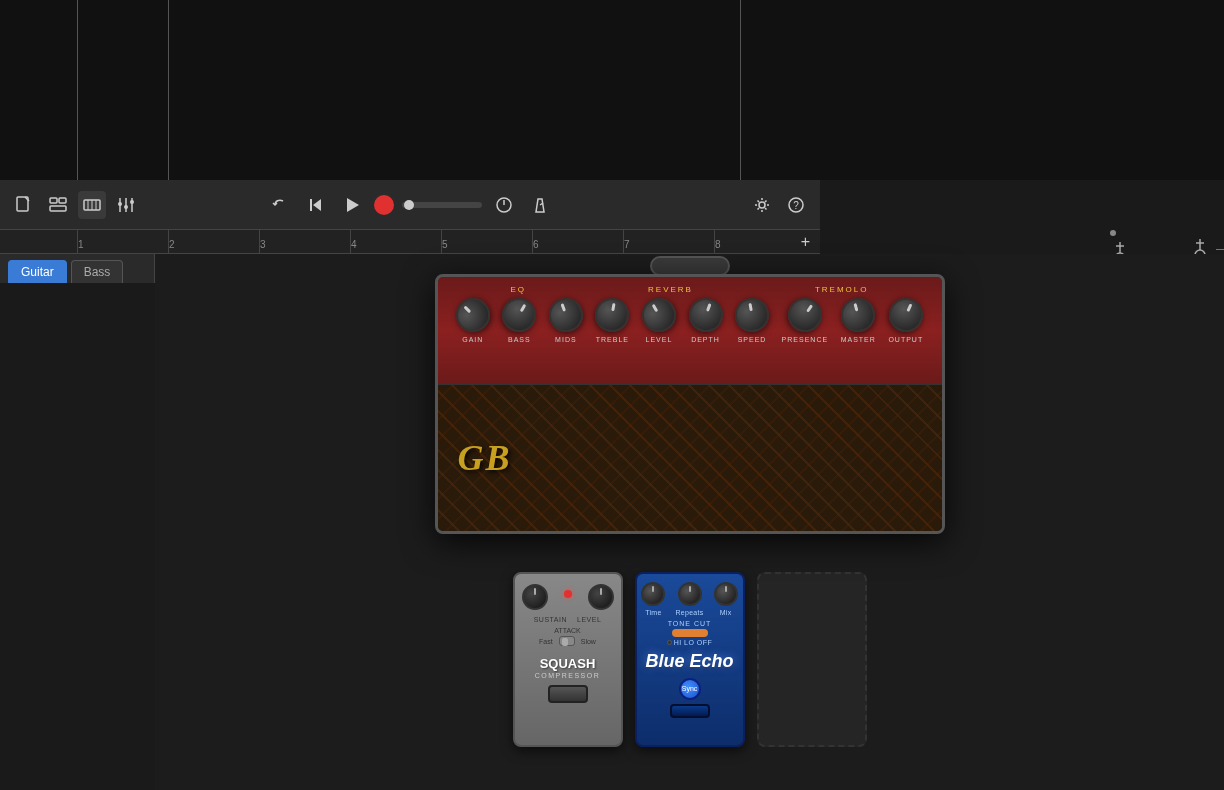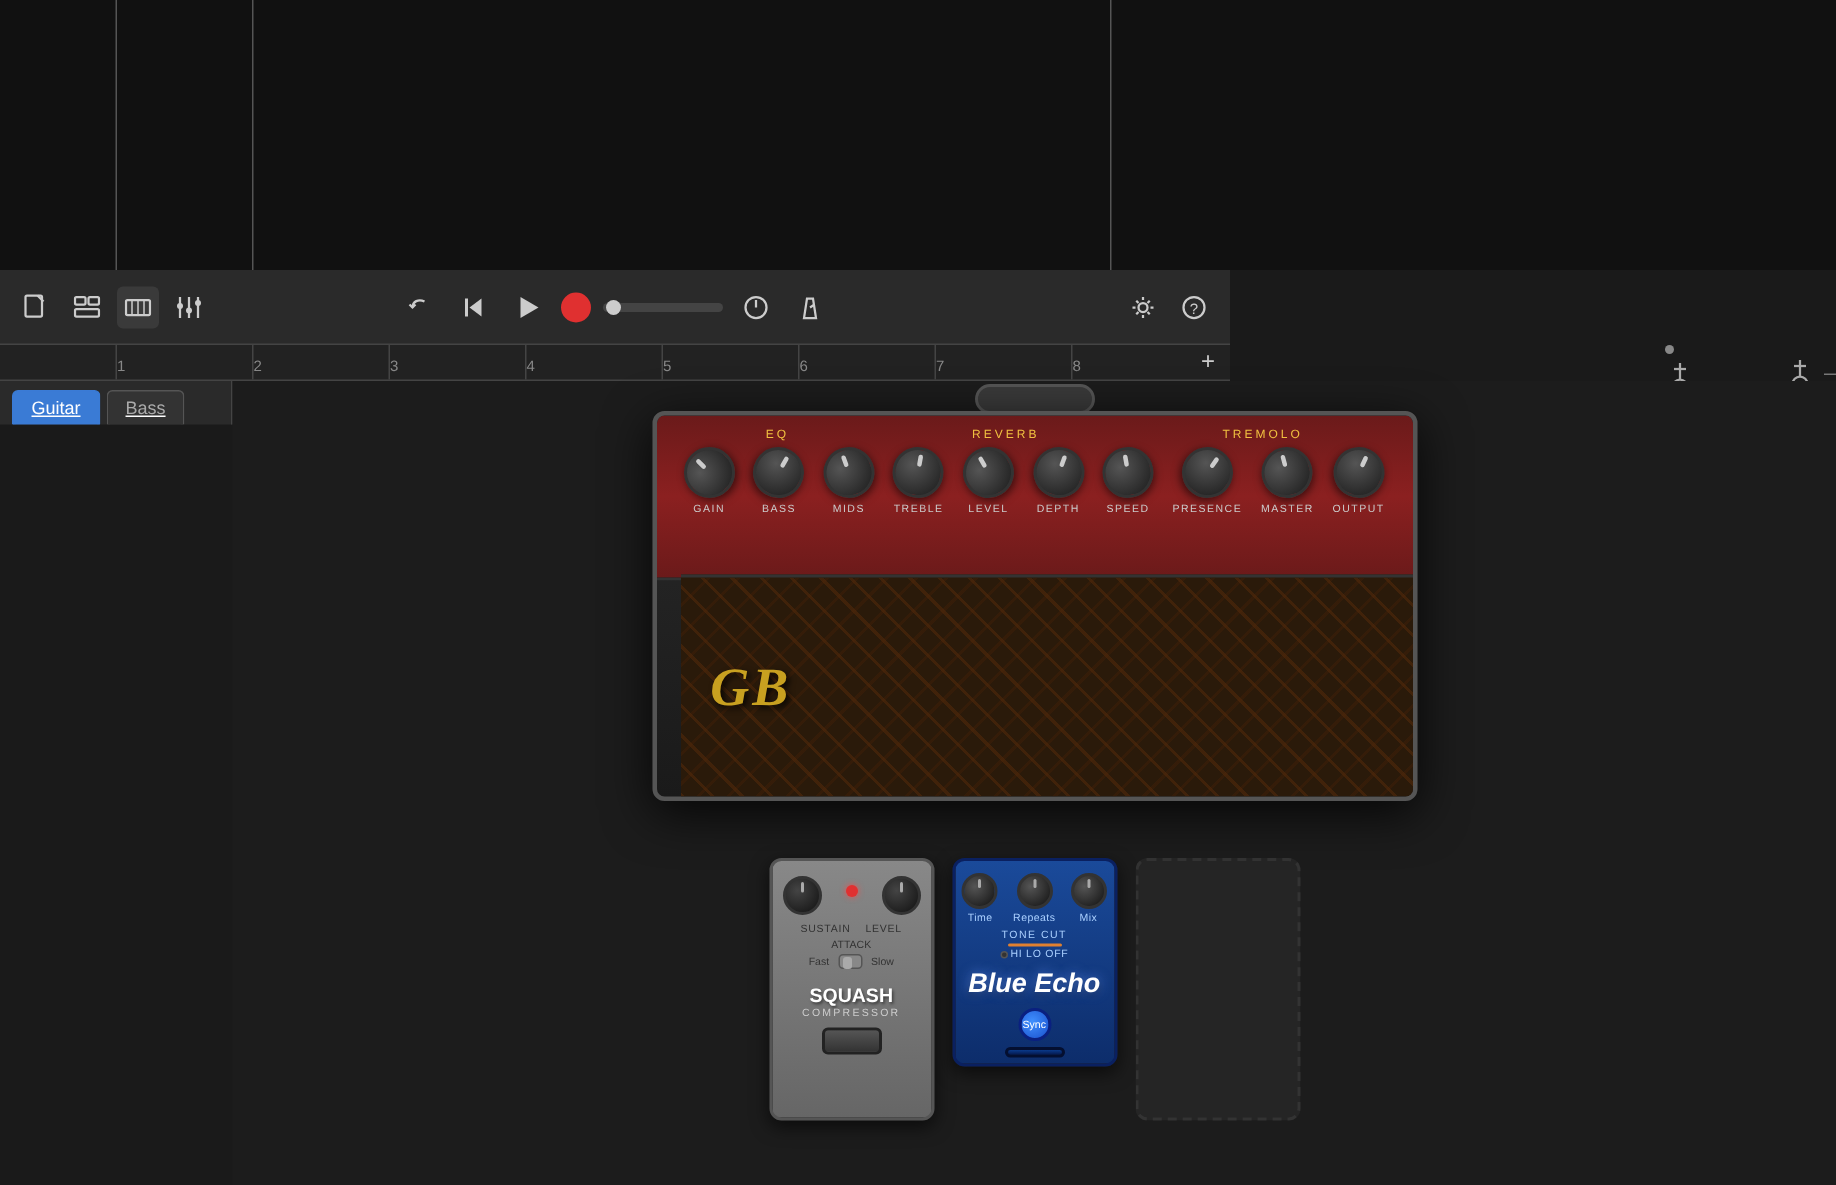--- a/index.html
+++ b/index.html
@@ -98,21 +98,20 @@
       left: 0;
       width: 155px;
       background: #2a2a2a;
       border-right: 1px solid #444;
     }
 
     .tab-row {
       display: flex;
       padding: 6px 8px 0;
       gap: 4px;
-      text-decoration: underline;
     }
 
     .tab-btn {
       padding: 4px 12px;
       border-radius: 4px 4px 0 0;
       font-size: 12px;
       cursor: pointer;
       border: 1px solid #555;
       border-bottom: none;
     }
@@ -246,21 +245,21 @@
       font-size: 7px;
       color: #ccc;
       letter-spacing: 1px;
       text-transform: uppercase;
     }
 
     
     .amp-grille {
       position: absolute;
       bottom: 0;
-      left: 16px;
+      left: 0;
       right: 0;
       height: 148px;
       background: #2a1a0a;
       border-top: 2px solid #333;
       display: flex;
       align-items: center;
       justify-content: center;
       overflow: hidden;
     }
 
@@ -423,21 +422,21 @@
       background: linear-gradient(180deg, #555, #333);
       border-radius: 4px;
       border: 2px solid #222;
       margin-top: 6px;
       cursor: pointer;
     }
 
     
     .pedal-echo {
       width: 110px;
-      height: 139px;
+      height: 175px;
       background: linear-gradient(180deg, #1a4a9a 0%, #0d2d6b 100%);
       border-radius: 8px;
       border: 2px solid #0a2060;
       display: flex;
       flex-direction: column;
       align-items: center;
       padding: 8px 6px 4px;
       box-shadow: 0 4px 12px rgba(0,0,0,0.6);
       position: relative;
     }

